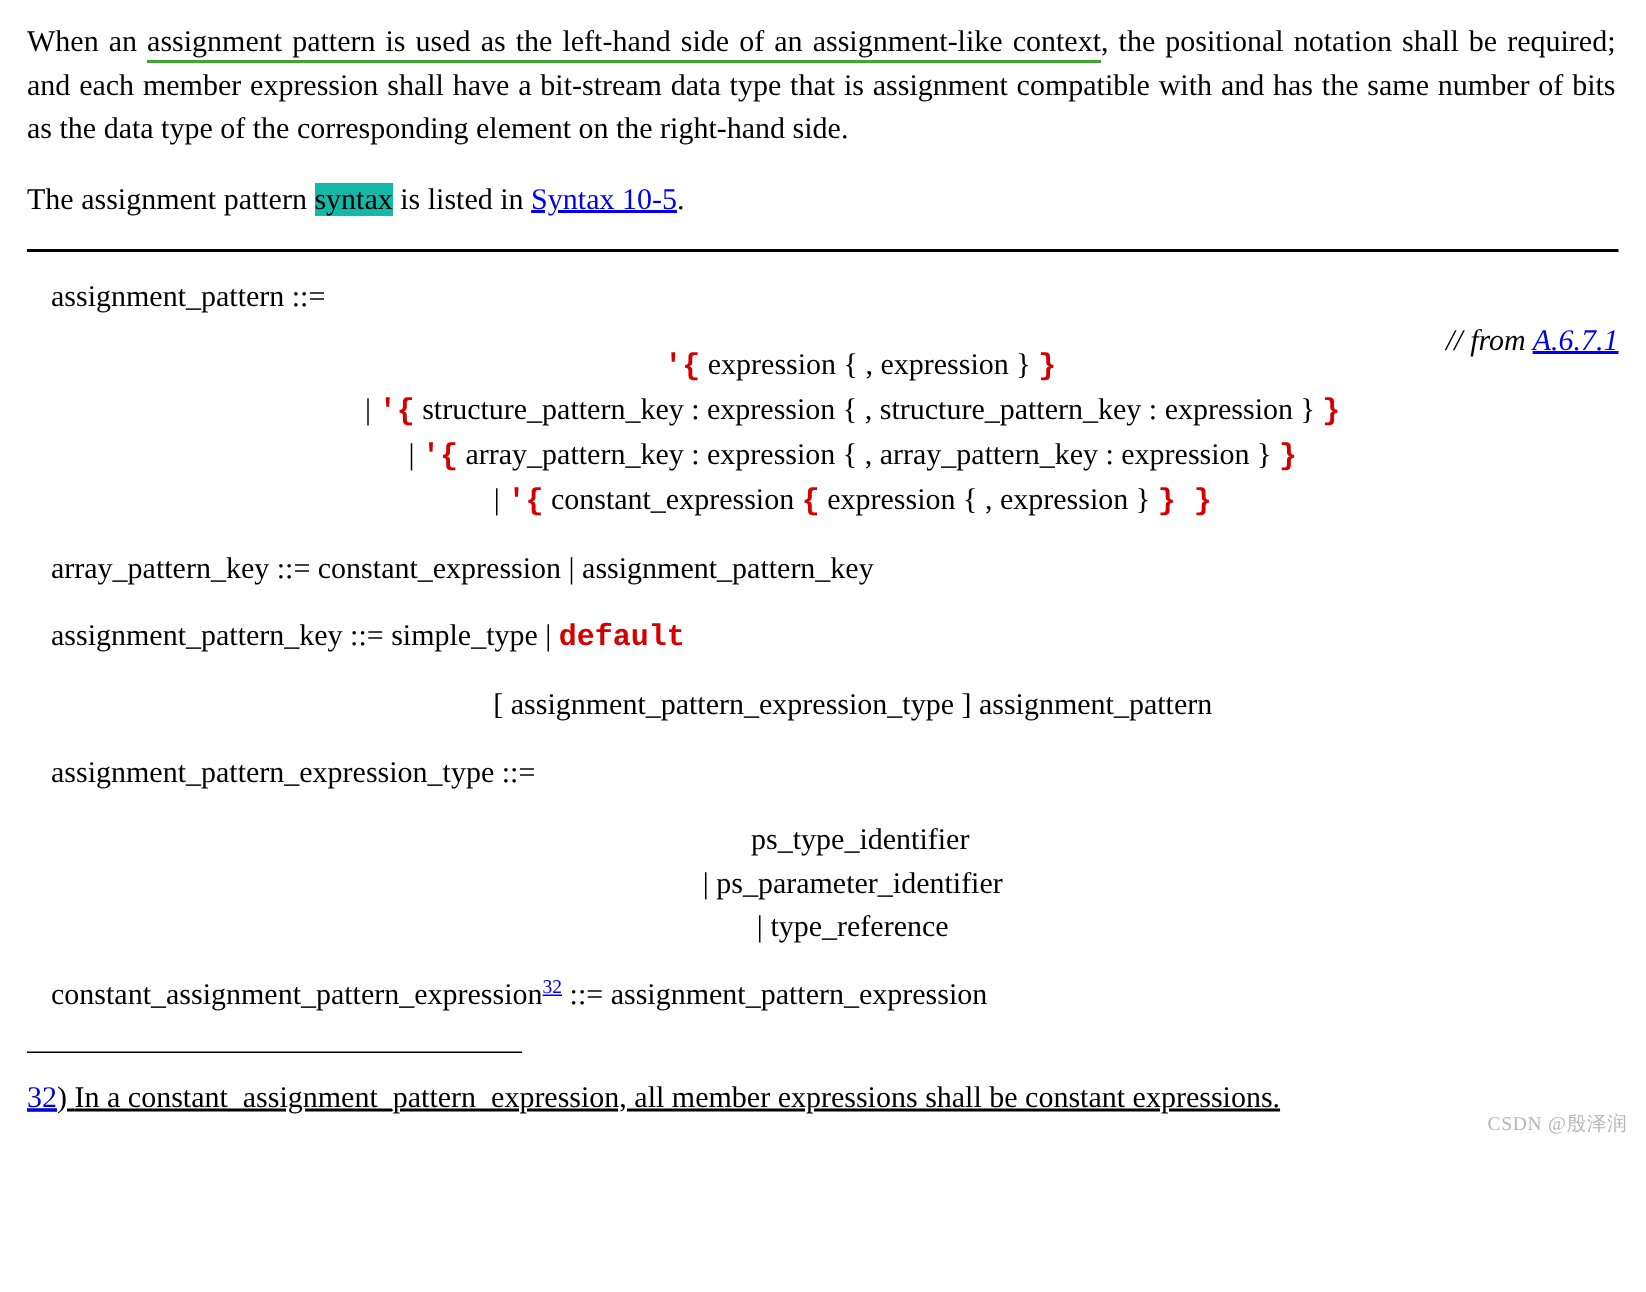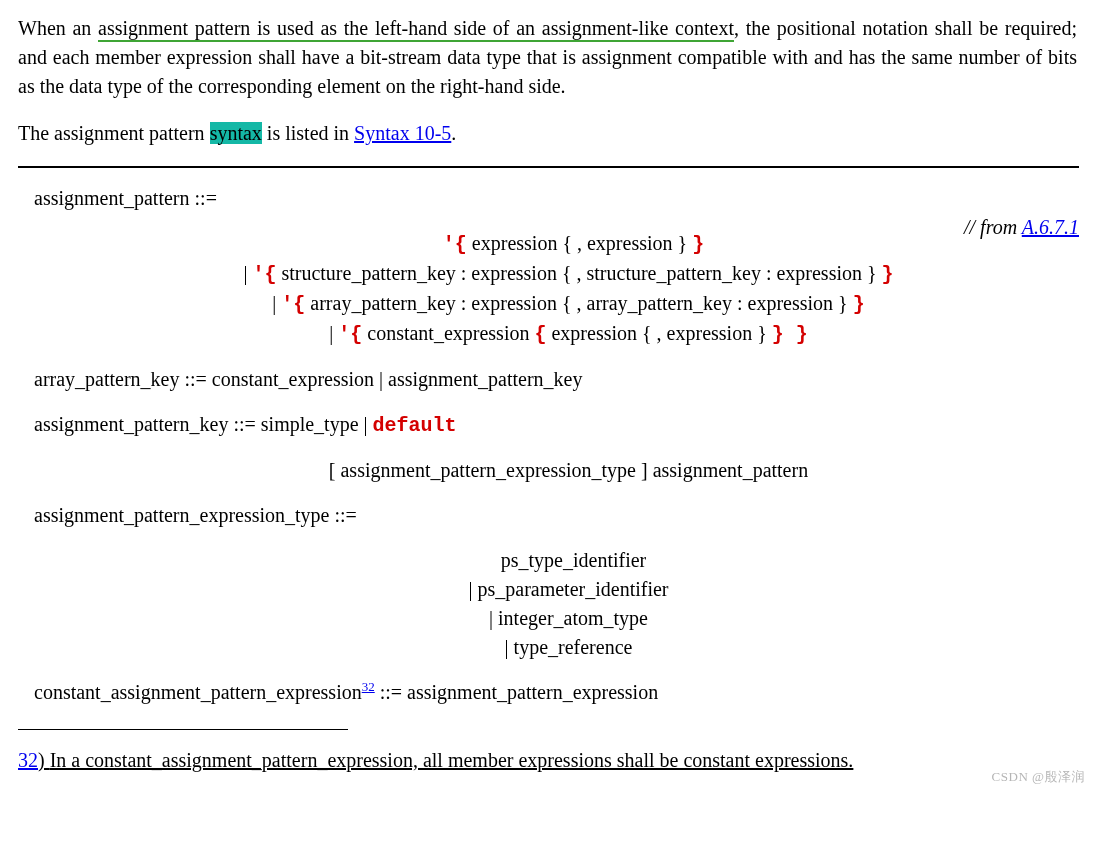--- a/index.html
+++ b/index.html
@@ -148,21 +148,20 @@
   </div>
 
   <div class="rule-group">
     <div class="rule-body">[ assignment_pattern_expression_type ] assignment_pattern</div>
   </div>
 
   <div class="rule-group">
     <div class="rule-head">assignment_pattern_expression_type ::=</div>
     <div class="rule-body"><span>&nbsp;&nbsp;</span><span>ps_type_identifier</span></div>
     <div class="rule-body alt">ps_parameter_identifier</div>
-    <div class="rule-body alt">integer_atom_type</div>
     <div class="rule-body alt">type_reference</div>
   </div>
 
   <div class="rule-group">
     <div class="rule-head">
       <span>constant_assignment_pattern_expression</span><a class="sup">32</a><span> ::= assignment_pattern_expression</span>
     </div>
   </div>
 
 </div>

